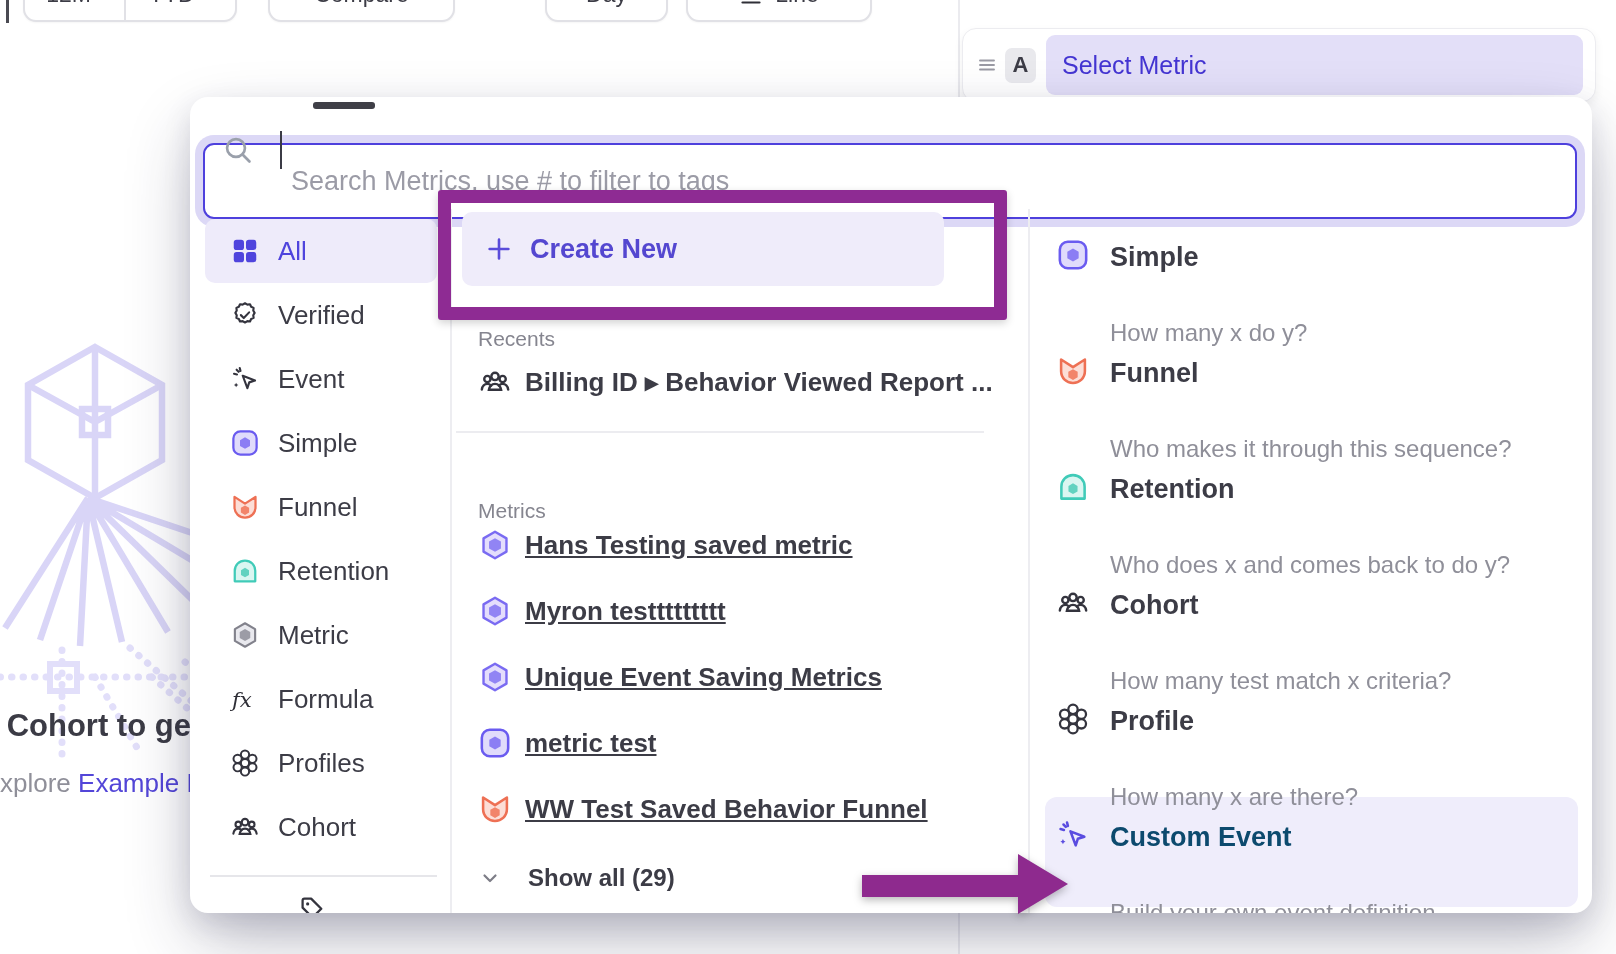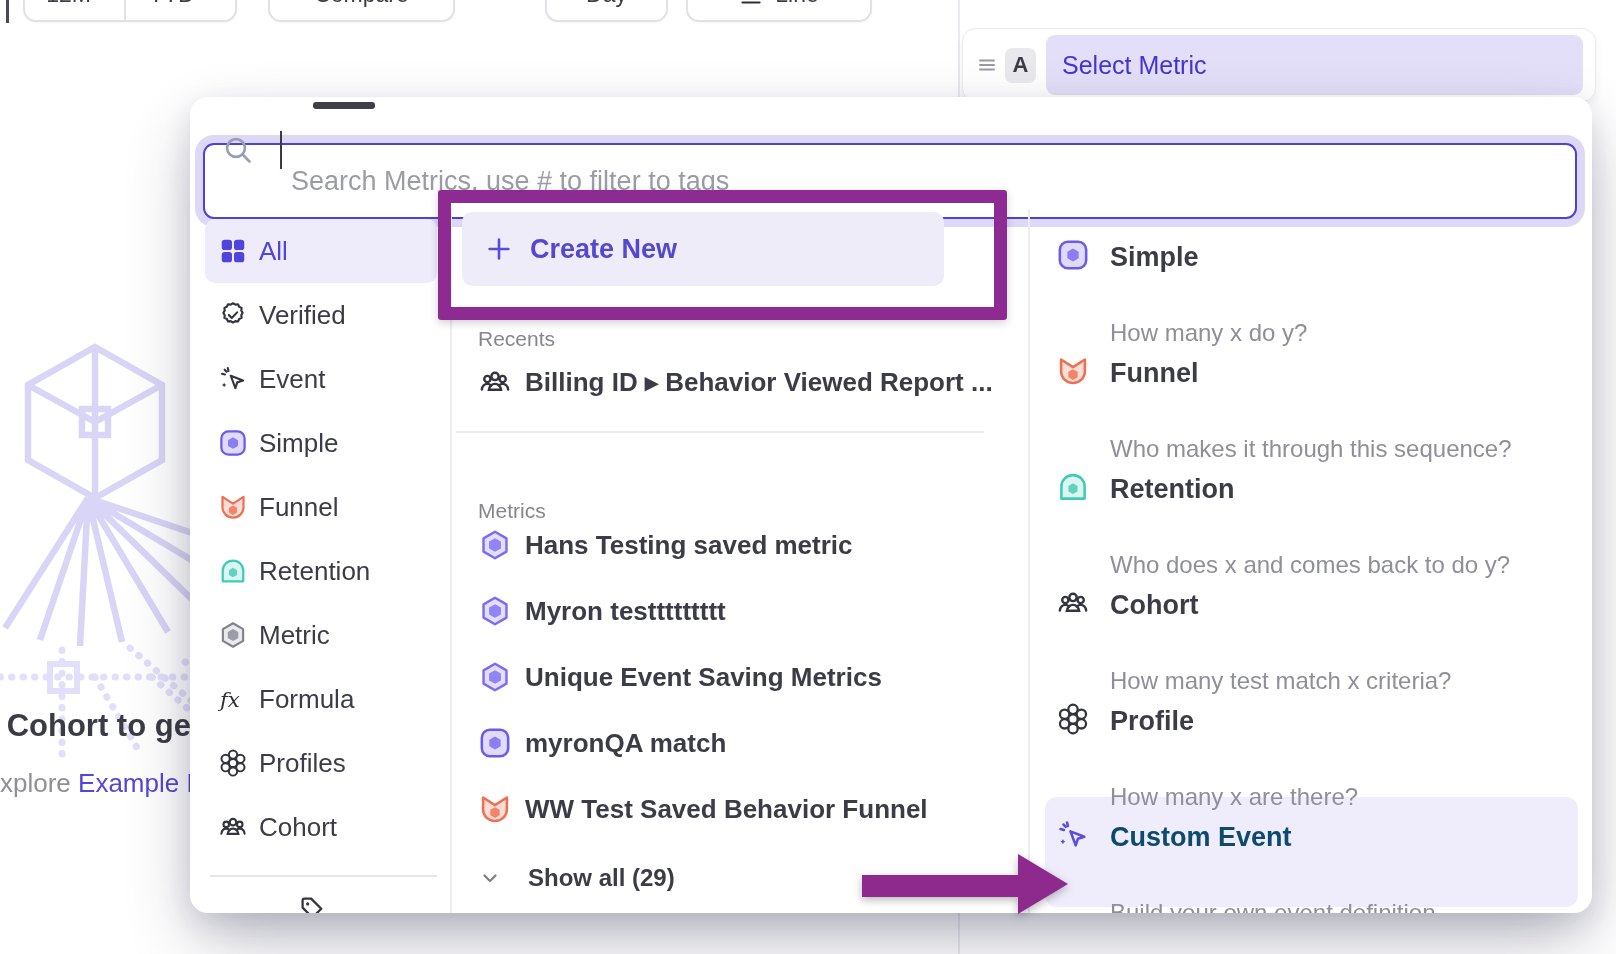--- a/index.html
+++ b/index.html
@@ -49,41 +49,41 @@
               font-family:"Liberation Sans",sans-serif;margin-top:32px;}
   #search-box::placeholder{color:#9b9ba6;opacity:1;}
   .search-ico{position:absolute;left:32px;top:37px;width:32px;height:32px;z-index:11;}
   .caret{position:absolute;left:90px;top:34px;width:2px;height:38px;background:#3b3b45;z-index:11;}
 
   .col-sep{position:absolute;top:112px;bottom:0;width:2px;background:#ededf1;}
   #sep-1{left:260px;} #sep-2{left:838px;}
 
   
   #sidebar-list{position:absolute;left:15px;top:122px;width:232px;}
-  .side-row{height:64px;display:flex;align-items:center;gap:11px;padding-left:13px;border-radius:10px;
+  .side-row{height:64px;display:flex;align-items:center;gap:18px;padding-left:25px;border-radius:10px;
             font-size:26px;font-weight:500;color:#3c3c46;box-sizing:border-box;}
   .side-row.selected{background:#eeebfa;color:#4f44dd;}
   .ico-30{width:30px;height:30px;flex:0 0 auto;display:block;}
   .side-divider{position:absolute;left:20px;top:778px;width:227px;height:2px;background:#e6e6ea;}
   #side-partial{position:absolute;left:107px;top:796px;display:flex;align-items:flex-start;gap:0;}
   #side-partial .ico-30{width:32px;height:32px;}
   .partial-bar{position:absolute;left:123px;top:5px;width:62px;height:7px;background:#3f3f47;border-radius:3px;}
 
   
   #create-btn{position:absolute;left:272px;top:115px;width:482px;height:74px;background:#efecfa;border-radius:10px;
               display:flex;align-items:center;gap:16px;padding-left:22px;box-sizing:border-box;
               font-size:27px;font-weight:600;color:#5447d0;}
   .section-label{position:absolute;left:288px;font-size:21px;color:#85858f;margin-top:28px;}
   #recents-label{top:202px;}
   #recents-list{position:absolute;left:288px;top:263px;width:530px;}
   .mid-row{height:44px;display:flex;align-items:center;gap:13px;font-size:26px;font-weight:600;color:#3c3c46;white-space:nowrap;}
   .mid-divider{position:absolute;left:266px;top:334px;width:528px;height:2px;background:#ececf0;}
   #metrics-label{top:374px;}
   #metrics-list{position:absolute;left:288px;top:415px;width:540px;}
-  #metrics-list .mid-row{height:66px;}
+  #metrics-list .mid-row{height:66px;text-decoration:underline;}
   .ico-34{width:34px;height:34px;flex:0 0 auto;display:block;}
   #show-all{position:absolute;left:288px;top:758px;height:46px;display:flex;align-items:center;gap:26px;
             font-size:24px;font-weight:600;color:#3c3c46;}
   .ico-24{width:24px;height:24px;display:block;}
 
   
   #types-col{position:absolute;left:855px;top:131px;width:533px;}
   .type-row{position:relative;height:116px;}
   .type-ico{position:absolute;left:11px;top:10px;width:34px;height:34px;}
   .type-title{position:absolute;left:65px;top:12px;line-height:34px;font-size:27px;font-weight:600;color:#3c3c46;}
@@ -311,21 +311,21 @@
               <path d="M12 2.6l8.1 4.7v9.4L12 21.4l-8.1-4.7V7.3z" fill="#e4defc" stroke="#7a6bf2" stroke-width="1.7" stroke-linejoin="round"></path>
               <path d="M12 7.2l4.2 2.4v4.8L12 16.8l-4.2-2.4V9.6z" fill="#9184f4"></path>
             </svg></span>
           <span>Unique Event Saving Metrics</span>
         </div>
         <div class="mid-row">
           <span class="ico-34"><svg viewBox="0 0 24 24">
               <rect x="2.7" y="2.7" width="18.6" height="18.6" rx="5.6" fill="#e0dbfb" stroke="#6a5bf0" stroke-width="1.8"></rect>
               <path d="M12 7.4l4 2.3v4.6l-4 2.3-4-2.3V9.7z" fill="#8b7df4"></path>
             </svg></span>
-          <span>myronQA match</span>
+          <span>metric test</span>
         </div>
         <div class="mid-row">
           <span class="ico-34"><svg viewBox="0 0 24 24">
               <path d="M3.6 3.9v8.3c0 4.7 3.7 8.2 8.4 8.2s8.4-3.5 8.4-8.2V3.9L12 9.3z" fill="#fcded7" stroke="#ee7054" stroke-width="1.8" stroke-linejoin="round"></path>
               <path d="M12 10.7l3.3 1.9v3.8L12 18.3l-3.3-1.9v-3.8z" fill="#f2846a"></path>
             </svg></span>
           <span>WW Test Saved Behavior Funnel</span>
         </div>
       </div>
     <div id="show-all">

